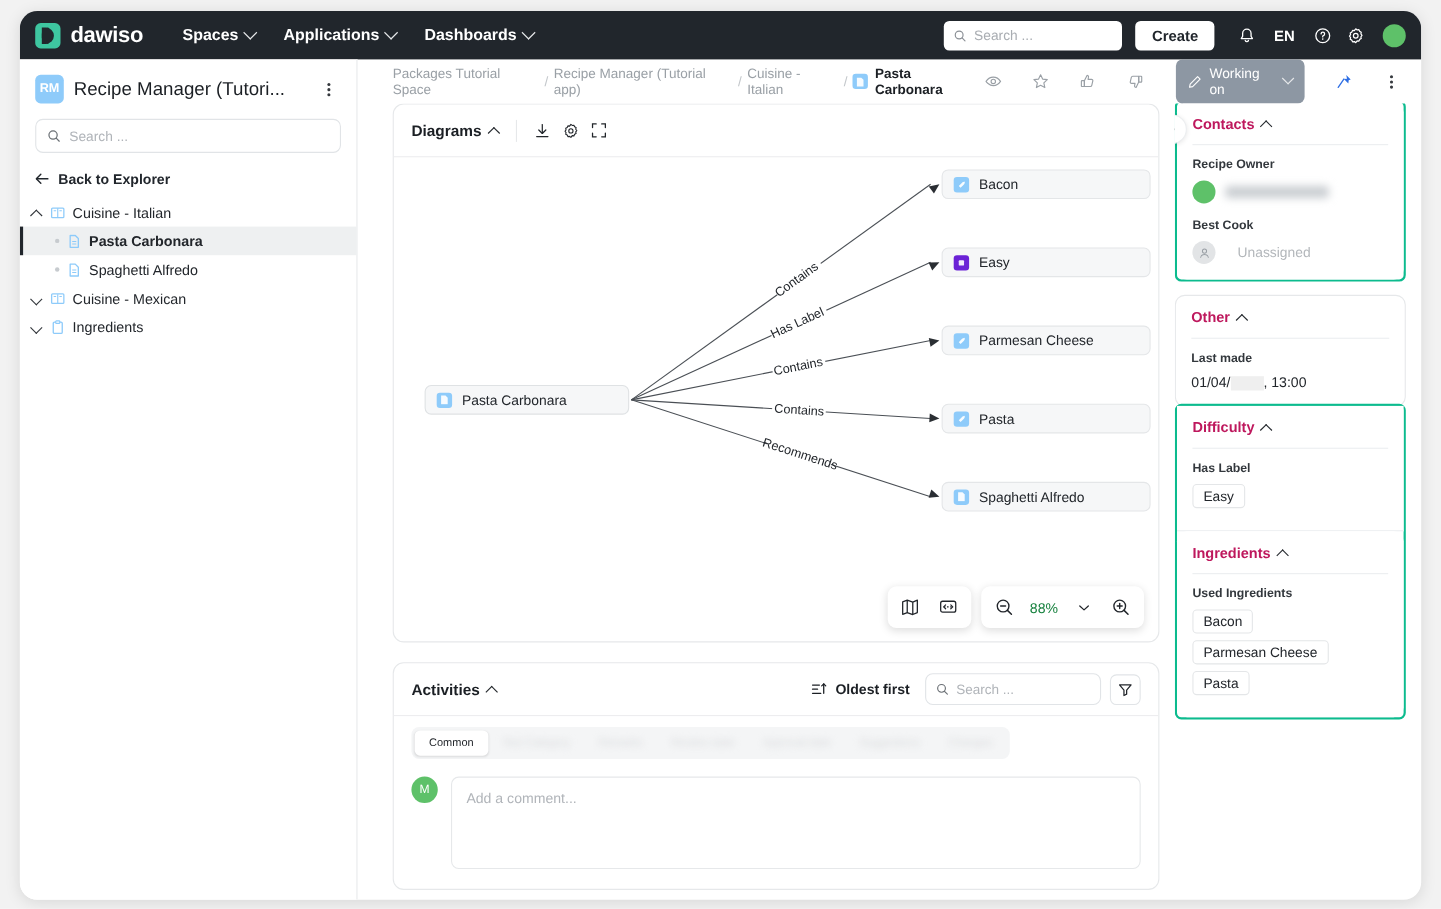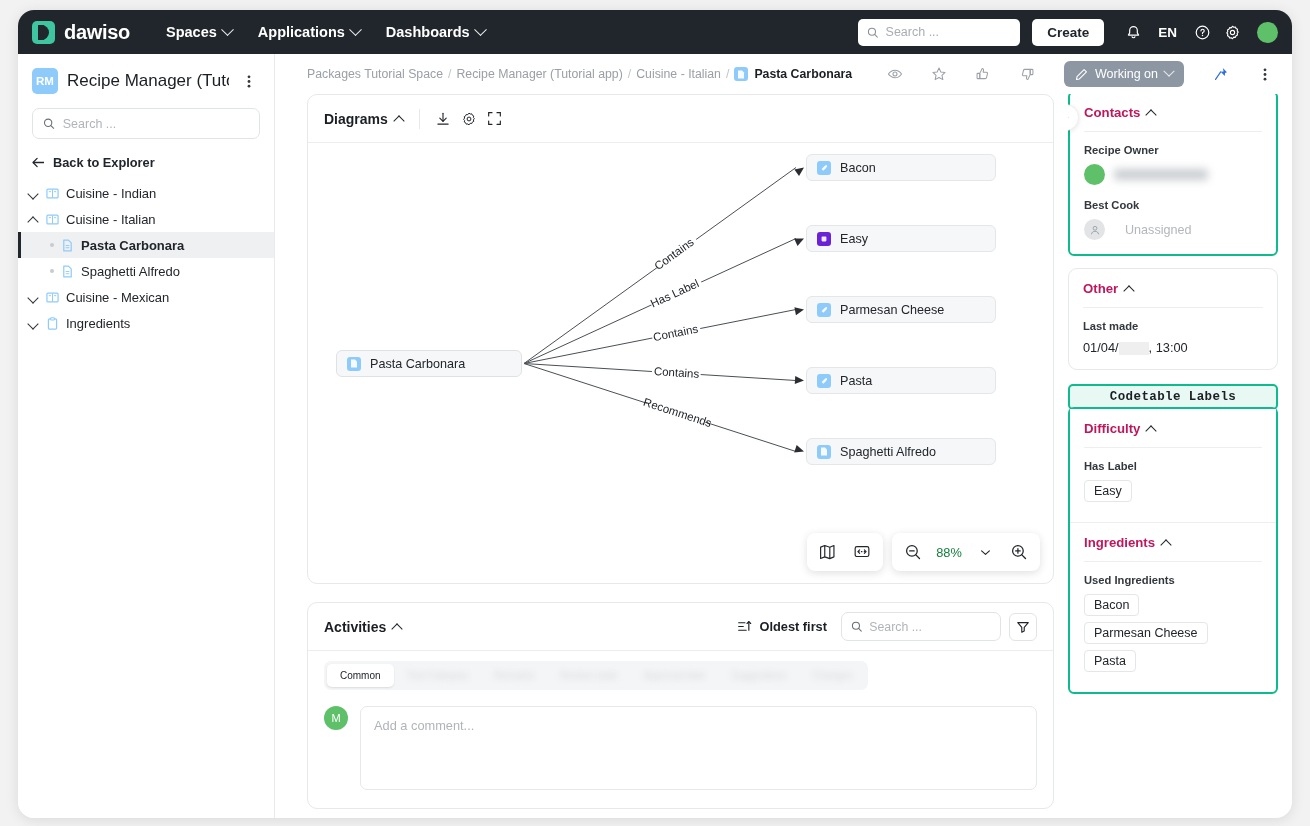--- a/index.html
+++ b/index.html
@@ -64,21 +64,21 @@
     border: 0; font-family: inherit;
   }
   .nav-ico { width: 30px; display:flex; align-items:center; justify-content:center; cursor:pointer; }
   .lang { font-size: 13.5px; font-weight: 700; padding: 0 10px; cursor:pointer; }
   .avatar-top { width:21px; height:21px; border-radius:50%; background:#5ec169; margin-left:10px; cursor:pointer; }
 
   
   .body { display:flex; height: 764px; }
 
   
-  .sidebar { width: 257px; border-right: 1px solid #e8eaec; padding: 14px 0 0 0; background:#fff; flex:none; }
+  .sidebar { width: 307px; border-right: 1px solid #e8eaec; padding: 14px 0 0 0; background:#fff; flex:none; }
   .sb-head { display:flex; align-items:center; gap:9px; padding: 0 14px 0 14px; }
   .sb-badge {
     width: 26px; height: 26px; border-radius: 5px; background: #8ecbfa;
     color:#fff; font-size: 11.5px; font-weight: 700;
     display:flex; align-items:center; justify-content:center; flex:none;
   }
   .sb-title { font-size: 17px; font-weight: 500; color:#1b1f24; white-space:nowrap; overflow:hidden; flex:1; }
   .kebab { width:22px; height:26px; display:flex; align-items:center; justify-content:center; cursor:pointer;
            border-radius:4px; color:#35393e; font-size: 15px; letter-spacing:0; }
   .sb-search {
@@ -286,30 +286,20 @@
 
       <div class="back-link">
         <svg width="13" height="11" viewBox="0 0 14 12">
           <line x1="1" y1="6" x2="13" y2="6" stroke="#21262c" stroke-width="1.4"></line>
           <polyline points="5.5,1.5 1,6 5.5,10.5" fill="none" stroke="#21262c" stroke-width="1.4" stroke-linecap="round" stroke-linejoin="round"></polyline>
         </svg>
         <span>Back to Explorer</span>
       </div>
 
       <div class="tree" id="tree">
-          <div class="tnode">
-            <span class="caret"></span>
-            <svg class="ic-book" viewBox="0 0 14 14">
-              <rect x="1" y="2.3" width="12" height="9.4" rx="1" fill="none" stroke="#8ecbfa" stroke-width="1.3"></rect>
-              <line x1="7" y1="2.6" x2="7" y2="11.4" stroke="#8ecbfa" stroke-width="1.1"></line>
-              <line x1="3" y1="5" x2="5.4" y2="5" stroke="#8ecbfa" stroke-width="1"></line>
-              <line x1="8.6" y1="5" x2="11" y2="5" stroke="#8ecbfa" stroke-width="1"></line>
-            </svg>
-            <span class="tlabel">Cuisine - Indian</span>
-          </div>
           <div class="tnode">
             <span class="caret up"></span>
             <svg class="ic-book" viewBox="0 0 14 14">
               <rect x="1" y="2.3" width="12" height="9.4" rx="1" fill="none" stroke="#8ecbfa" stroke-width="1.3"></rect>
               <line x1="7" y1="2.6" x2="7" y2="11.4" stroke="#8ecbfa" stroke-width="1.1"></line>
               <line x1="3" y1="5" x2="5.4" y2="5" stroke="#8ecbfa" stroke-width="1"></line>
               <line x1="8.6" y1="5" x2="11" y2="5" stroke="#8ecbfa" stroke-width="1"></line>
             </svg>
             <span class="tlabel">Cuisine - Italian</span>
           </div>
@@ -663,21 +653,20 @@
             </div>
             <div class="rsep"></div>
             <div class="rlabel">Last made</div>
             <div class="val">
               <span>01/04/</span>
               <span class="redact"></span>
               <span>, 13:00</span>
             </div>
           </div>
 
-          <div class="hl-head" style="margin-top:14px;">Codetable Labels</div>
           <div class="hl" style="margin-top:-3px;">
             <div class="rcard" style="border:0;border-bottom:1px solid #eceef0;border-radius:0;">
               <div class="rtitle">
                 <span>Difficulty</span>
                 <span class="caret-sm"></span>
               </div>
               <div class="rsep"></div>
               <div class="rlabel">Has Label</div>
               <div class="chipline" id="difficulty-chips"><div class="chip">Easy</div><br></div>
             </div>

